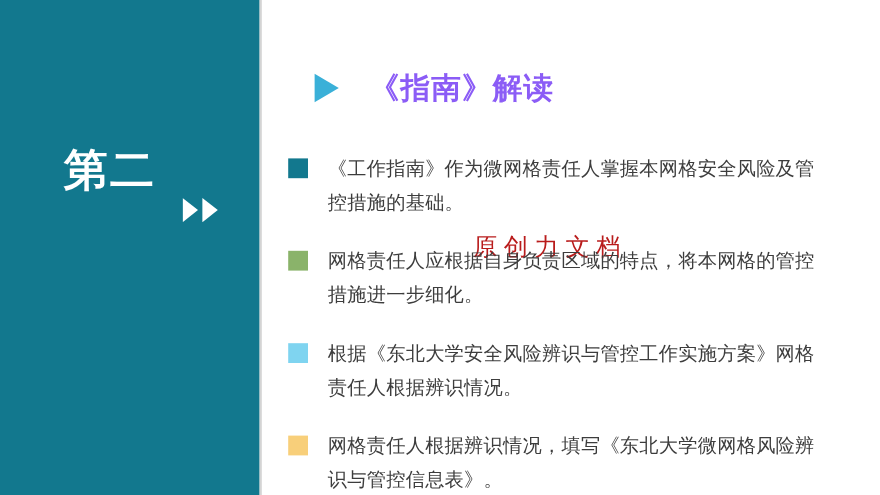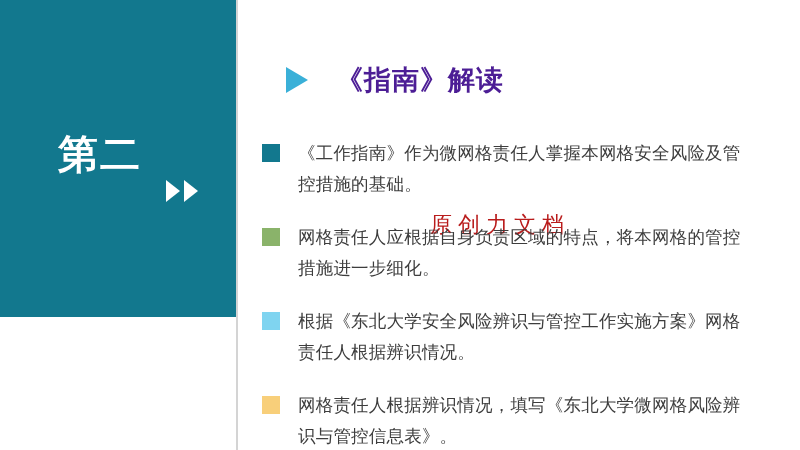--- a/index.html
+++ b/index.html
@@ -19,21 +19,21 @@
     height: 450px;
     background: #ffffff;
     box-sizing: border-box;
   }
   
   .left-panel {
     position: absolute;
     left: 0;
     top: 0;
     width: 236px;
-    height: 317px;
+    height: 450px;
     background: #12788e;
   }
   .section-label {
     position: absolute;
     left: 58px;
     top: 132px;
     color: #ffffff;
     font-family: "Liberation Serif", serif;
     font-weight: bold;
     font-size: 40px;
@@ -73,21 +73,21 @@
     height: 0;
     border-top: 13px solid transparent;
     border-bottom: 13px solid transparent;
     border-left: 22px solid #3ab0d8;
     margin-right: 28px;
   }
   .title-text {
     font-family: "Liberation Serif", serif;
     font-size: 27px;
     font-weight: bold;
-    color: #4c1d95;
+    color: #8b5cf6;
     letter-spacing: 1px;
     white-space: nowrap;
   }
   
   .bullets {
     position: absolute;
     left: 262px;
     top: 138px;
     width: 500px;
   }

